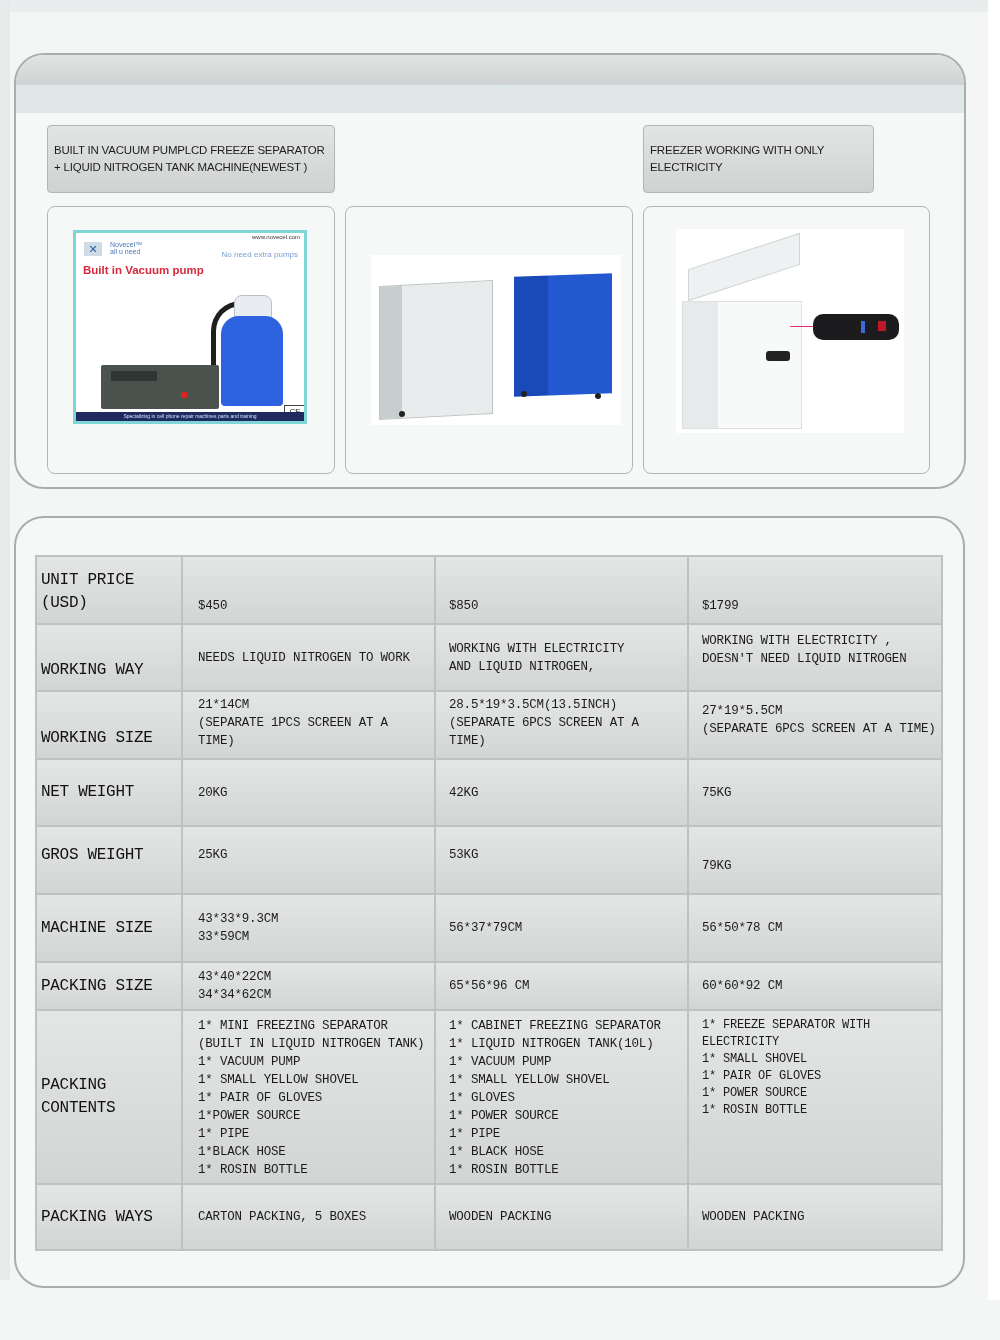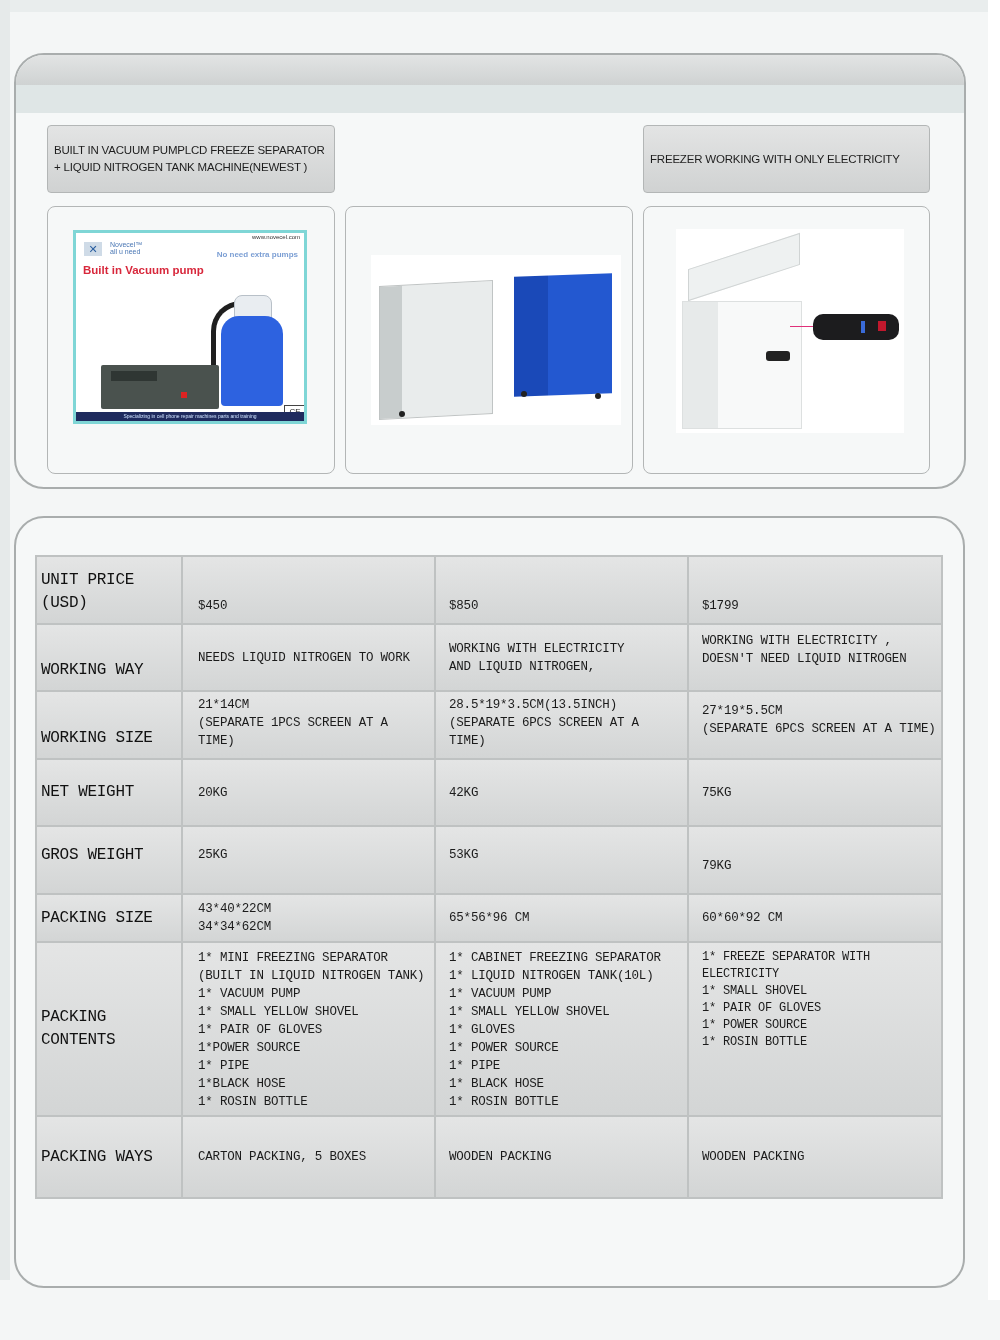--- a/index.html
+++ b/index.html
@@ -26,37 +26,37 @@
   .label-box {
     position: absolute; top: 70px; height: 68px; box-sizing: border-box;
     border: 1px solid #b3b6b6; border-radius: 4px;
     background: linear-gradient(#e3e4e4, #d0d2d2);
     display: flex; align-items: center; padding: 0 6px;
     font-size: 11.5px; line-height: 17px; color: #1e1e1e; letter-spacing: -0.2px;
   }
   .label-box span { white-space: pre-line; }
   .lb1 { left: 31px; width: 288px; }
   .lb2 { left: 329px; width: 288px; padding-left: 12px; }
-  .lb3 { left: 627px; width: 287px; }
+  .lb3 { left: 627px; width: 231px; }
 
   .img-box {
     position: absolute; top: 151px; height: 268px; box-sizing: border-box;
     border: 1px solid #b3b6b6; border-radius: 8px; background: #f6f8f8;
   }
   .ib1 { left: 31px; width: 288px; }
   .ib2 { left: 329px; width: 288px; }
   .ib3 { left: 627px; width: 287px; }
 
   
   .prod1 { position: absolute; left: 25px; top: 23px; width: 234px; height: 194px;
     background: #ffffff; border: 3px solid #7fd6d6; box-sizing: border-box; overflow: hidden; }
   .prod1 .url { position: absolute; right: 4px; top: 1px; font-size: 6px; color: #333; }
   .prod1 .logo { position: absolute; left: 8px; top: 9px; width: 18px; height: 14px; background: #cfdbe7; color:#2a5fa0; font-size: 11px; line-height: 14px; text-align: center; }
   .prod1 .brand { position: absolute; left: 34px; top: 8px; font-size: 7px; color: #4a77b4; }
-  .prod1 .noneed { position: absolute; right: 6px; top: 17px; font-size: 8px; color: #7c9fd4; font-weight: bold; }
+  .prod1 .noneed { position: absolute; right: 6px; top: 17px; font-size: 8px; color: #7c9fd4; font-weight: normal; }
   .prod1 .built { position: absolute; left: 7px; top: 31px; font-size: 11.5px; font-weight: bold; color: #d8283c; }
   .prod1 .machine { position: absolute; left: 25px; top: 132px; width: 118px; height: 44px; background: #4a524e; border-radius: 2px; }
   .prod1 .machine .lid { position: absolute; left: 10px; top: 6px; width: 46px; height: 10px; background: #2f3633; }
   .prod1 .machine .sw { position: absolute; left: 80px; top: 27px; width: 6px; height: 6px; background: #d22; }
   .prod1 .hose { position: absolute; left: 135px; top: 68px; width: 40px; height: 68px;
     border-left: 5px solid #1f1f1f; border-top: 5px solid #1f1f1f; border-radius: 30px 0 0 0; box-sizing: border-box; }
   .prod1 .tank { position: absolute; left: 145px; top: 83px; width: 62px; height: 90px; background: #2d62e0; border-radius: 18px 18px 4px 4px; }
   .prod1 .tank-top { position: absolute; left: 158px; top: 62px; width: 36px; height: 28px; background: #e9edf1; border-radius: 8px 8px 2px 2px; border: 1px solid #b8c0c8; }
   .prod1 .ce { position: absolute; left: 208px; top: 172px; width: 20px; height: 12px; border: 1px solid #444; font-size: 8px; text-align: center; line-height: 12px; background:#fff;}
   .prod1 .foot { position: absolute; left: 0; right: 0; bottom: 0; height: 9px; background: #1f2b5e; color: #cfe3ff; font-size: 5px; text-align: center; line-height: 9px; }
@@ -209,20 +209,29 @@
       <td class="c1">20KG</td>
       <td class="c2">42KG</td>
       <td class="c3">75KG</td>
     </tr>
     <tr style="height:68px">
       <td class="head" style="padding-bottom:10px">GROS WEIGHT</td>
       <td class="c1" style="padding-bottom:10px">25KG</td>
       <td class="c2" style="padding-bottom:10px">53KG</td>
       <td class="c3" style="padding-top:12px">79KG</td>
     </tr>
+    <tr style="height:68px">
+      <td class="head">MACHINE SIZE</td>
+      <td class="c1">
+            <span class="ml">43*33*9.3CM
+33*59CM</span>
+          </td>
+      <td class="c2">56*37*79CM</td>
+      <td class="c3">56*50*78 CM</td>
+    </tr>
     <tr style="height:48px">
       <td class="head">PACKING SIZE</td>
       <td class="c1">
             <span class="ml">43*40*22CM
 34*34*62CM</span>
           </td>
       <td class="c2">65*56*96 CM</td>
       <td class="c3">60*60*92 CM</td>
     </tr>
     <tr style="height:174px">
@@ -253,21 +262,21 @@
 1* ROSIN BOTTLE</span>
           </td>
       <td class="c3 cell-top" style="font-size:12px;line-height:17px">
             <span class="ml">1* FREEZE SEPARATOR WITH ELECTRICITY
 1* SMALL SHOVEL
 1* PAIR OF GLOVES
 1* POWER SOURCE
 1* ROSIN BOTTLE</span>
           </td>
     </tr>
-    <tr style="height:82px">
+    <tr style="height:66px">
       <td class="head">PACKING WAYS</td>
       <td class="c1">CARTON PACKING, 5 BOXES</td>
       <td class="c2">WOODEN PACKING</td>
       <td class="c3">WOODEN PACKING</td>
     </tr>
   </tbody>
     </table>
 </div>
 
 </body></html>

